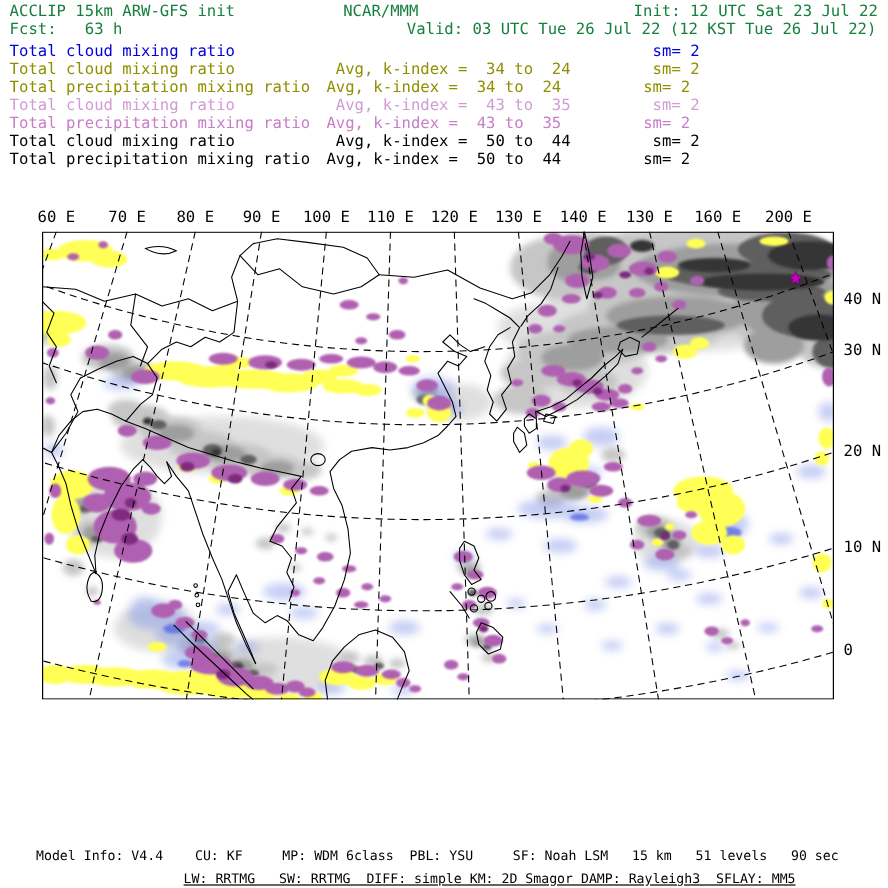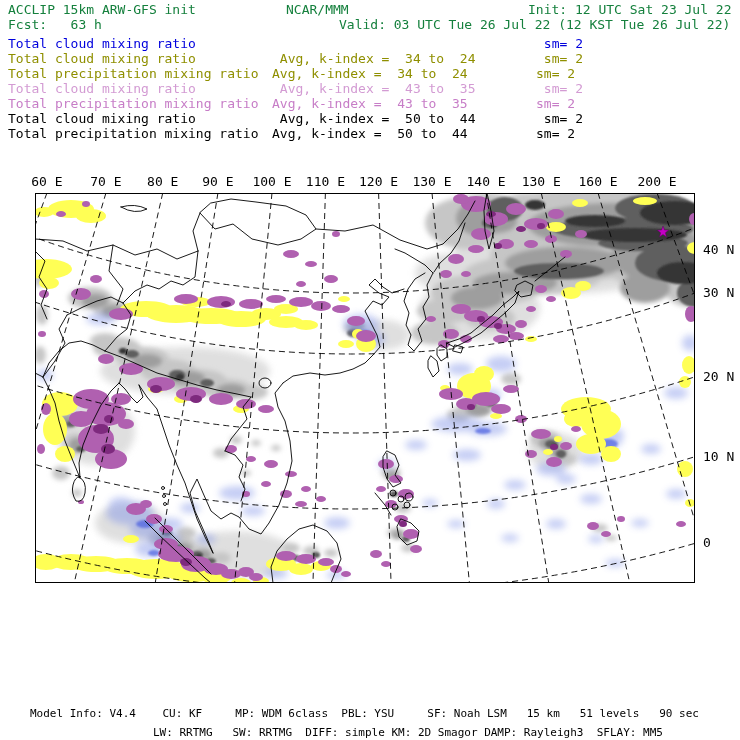--- a/index.html
+++ b/index.html
@@ -13,21 +13,21 @@
   #fcst{left:8px;top:18px;}
   #valid{left:303px;top:18px;margin-left:36px;}
   #legend-layer{position:absolute;left:0;top:0;width:628px;height:150px;}
   .leg-label{position:absolute;left:8px;}
   .leg-stat{position:absolute;left:272px;}
   .leg-sm{position:absolute;left:536px;}
   #lon-labels span{position:absolute;top:174px;transform:translateX(-50%);font:13px "DejaVu Sans Mono",monospace;white-space:pre;}
   #lat-labels span{position:absolute;left:703px;font:13px "DejaVu Sans Mono",monospace;white-space:pre;}
   #map-box{position:absolute;left:35px;top:193px;width:660px;height:390px;}
   #footer1{left:30px;top:708px;}
-  #footer2{left:153px;top:727px;}
+  #footer2{left:153px;top:727px;text-decoration:underline;}
 </style>
 </head>
 <body>
 
 <div class="txt" id="title-left">ACCLIP 15km ARW-GFS init</div>
 <div class="txt" id="org">NCAR/MMM</div>
 <div class="txt" id="init">Init: 12 UTC Sat 23 Jul 22</div>
 <div class="txt" id="fcst">Fcst:   63 h</div>
 <div class="txt" id="valid">Valid: 03 UTC Tue 26 Jul 22 (12 KST Tue 26 Jul 22)</div>
 

